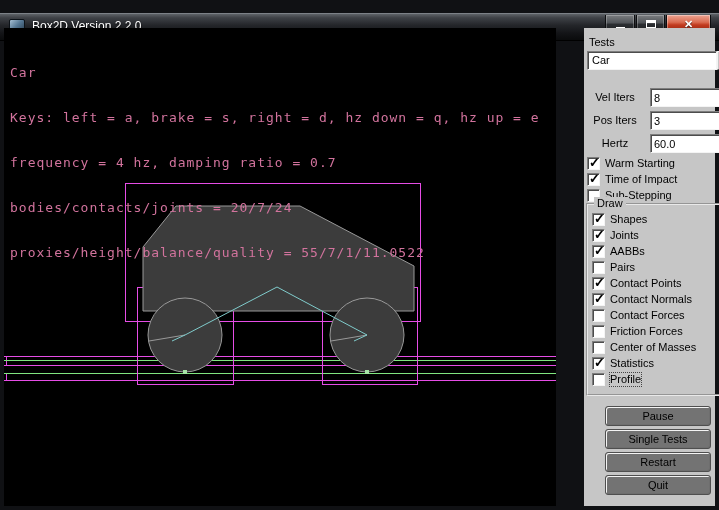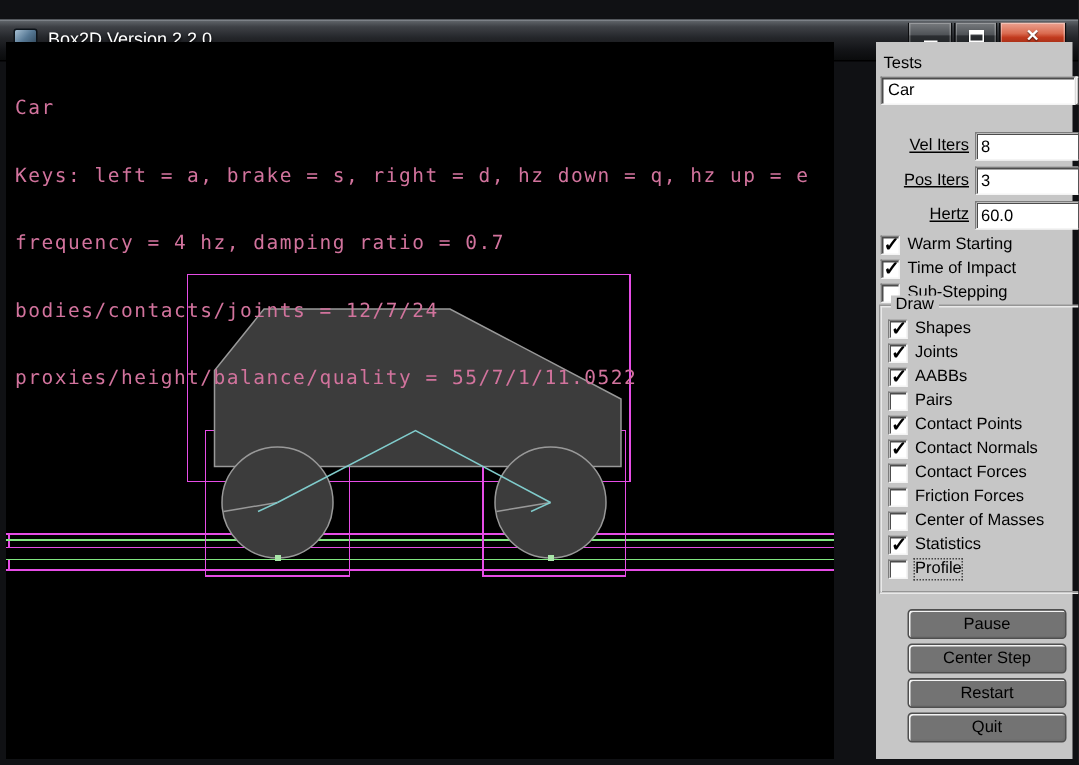--- a/index.html
+++ b/index.html
@@ -44,21 +44,21 @@
   .raised { background:#c6c6c6; border:1px solid; border-color:#f2f2f2 #5c5c5c #5c5c5c #f2f2f2; }
 
   .tests-label { left:5px; top:8px; }
   .listbox-field { position:absolute; left:3px; top:23px; width:130px; height:19px; line-height:16px; padding-left:4px; }
   .listbox-btn { position:absolute; left:133px; top:23px; width:19px; height:19px; display:flex; align-items:center; justify-content:center; }
   .tri-down { width:0; height:0; border-left:4px solid transparent; border-right:4px solid transparent; border-top:5px solid #1a1a1a; }
   .tri-up-sm { width:0; height:0; border-left:3px solid transparent; border-right:3px solid transparent; border-bottom:4px solid #1a1a1a; }
   .tri-down-sm { width:0; height:0; border-left:3px solid transparent; border-right:3px solid transparent; border-top:4px solid #1a1a1a; }
 
   .spin-row { position:absolute; left:0; width:159px; height:19px; }
-  .spin-label { position:absolute; left:0; width:62px; text-align:right; line-height:19px;text-decoration:underline; }
+  .spin-label { position:absolute; left:0; width:62px; text-align:center; line-height:19px; }
   .spin-field { position:absolute; left:66px; top:0; width:73px; height:19px; font:11px "Liberation Sans", sans-serif; padding-left:3px; outline:none; }
   .spin-btns { position:absolute; left:139px; top:0; width:14px; height:19px; display:flex; flex-direction:column; }
   .spin-half { flex:1; display:flex; align-items:center; justify-content:center; }
 
   .cb-row { position:absolute; height:14px; }
   .cb { position:absolute; left:0; top:0; width:13px; height:13px; background:#fff;
     border:1px solid; border-color:#7d7d7d #f4f4f4 #f4f4f4 #7d7d7d; box-shadow:inset 1px 1px 0 #4c4c4c; }
   .cb.checked::after { content:"\2713"; position:absolute; left:1px; top:-3px; font-size:13px; font-weight:bold; color:#000; }
   .cb-label { position:absolute; left:18px; top:0; line-height:13px; white-space:nowrap;text-align:right; }
   .cb-label.focused { outline:1px dotted #444; }
@@ -134,21 +134,21 @@
         <g fill="#a8e6a8">
           <rect x="179" y="342" width="4" height="4"></rect>
           <rect x="361" y="342" width="4" height="4"></rect>
         </g>
       </svg>
 
       <div class="overlay">
         <div>Car</div>
         <div>Keys: left = a, brake = s, right = d, hz down = q, hz up = e</div>
         <div>frequency = 4 hz, damping ratio = 0.7</div>
-        <div>bodies/contacts/joints = 12/7/24</div>
+        <div>bodies/contacts/joints = 20/7/24</div>
         <div>proxies/height/balance/quality = 55/7/1/11.0522</div>
       </div>
     </div>
 
     <div class="panel">
 
       <div class="p-label tests-label">Tests</div>
       <div class="listbox-field sunken">Car</div>
       <div class="listbox-btn raised">
         <div class="tri-down"></div>
@@ -247,19 +247,19 @@
           <span class="cb checked"></span>
           <span class="cb-label">Statistics</span>
         </div>
         <div class="cb-row" style="left:4px; top:168px">
           <span class="cb"></span>
           <span class="cb-label focused">Profile</span>
         </div>
       </div>
 
       <div class="g-btn" style="top:378px">Pause</div>
-      <div class="g-btn" style="top:401px">Center Step</div>
+      <div class="g-btn" style="top:401px">Single Tests</div>
       <div class="g-btn" style="top:424px">Restart</div>
       <div class="g-btn" style="top:447px">Quit</div>
 
     </div>
   </div>
 </div>
 
 </body></html>

